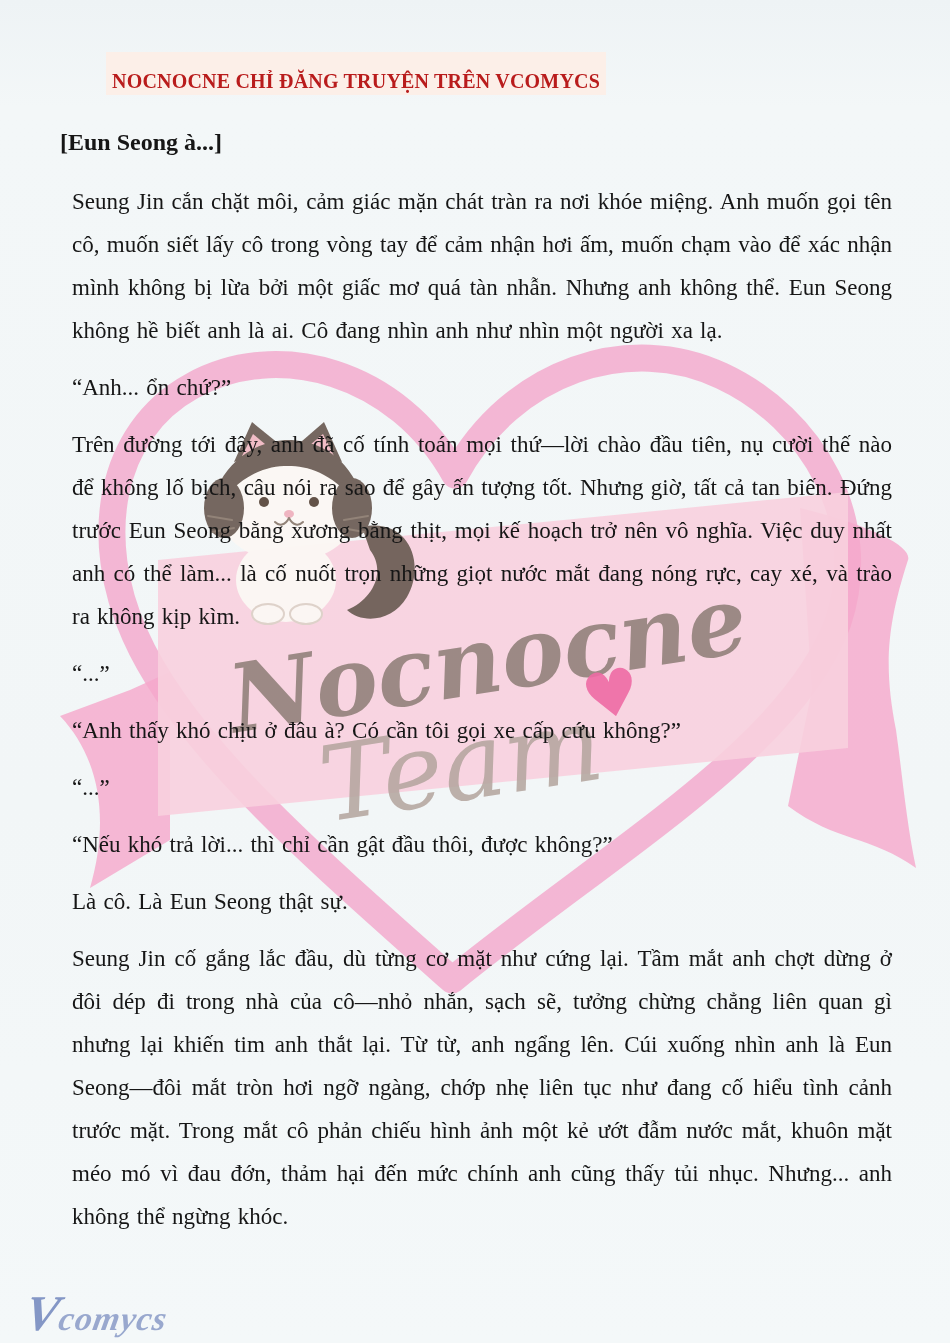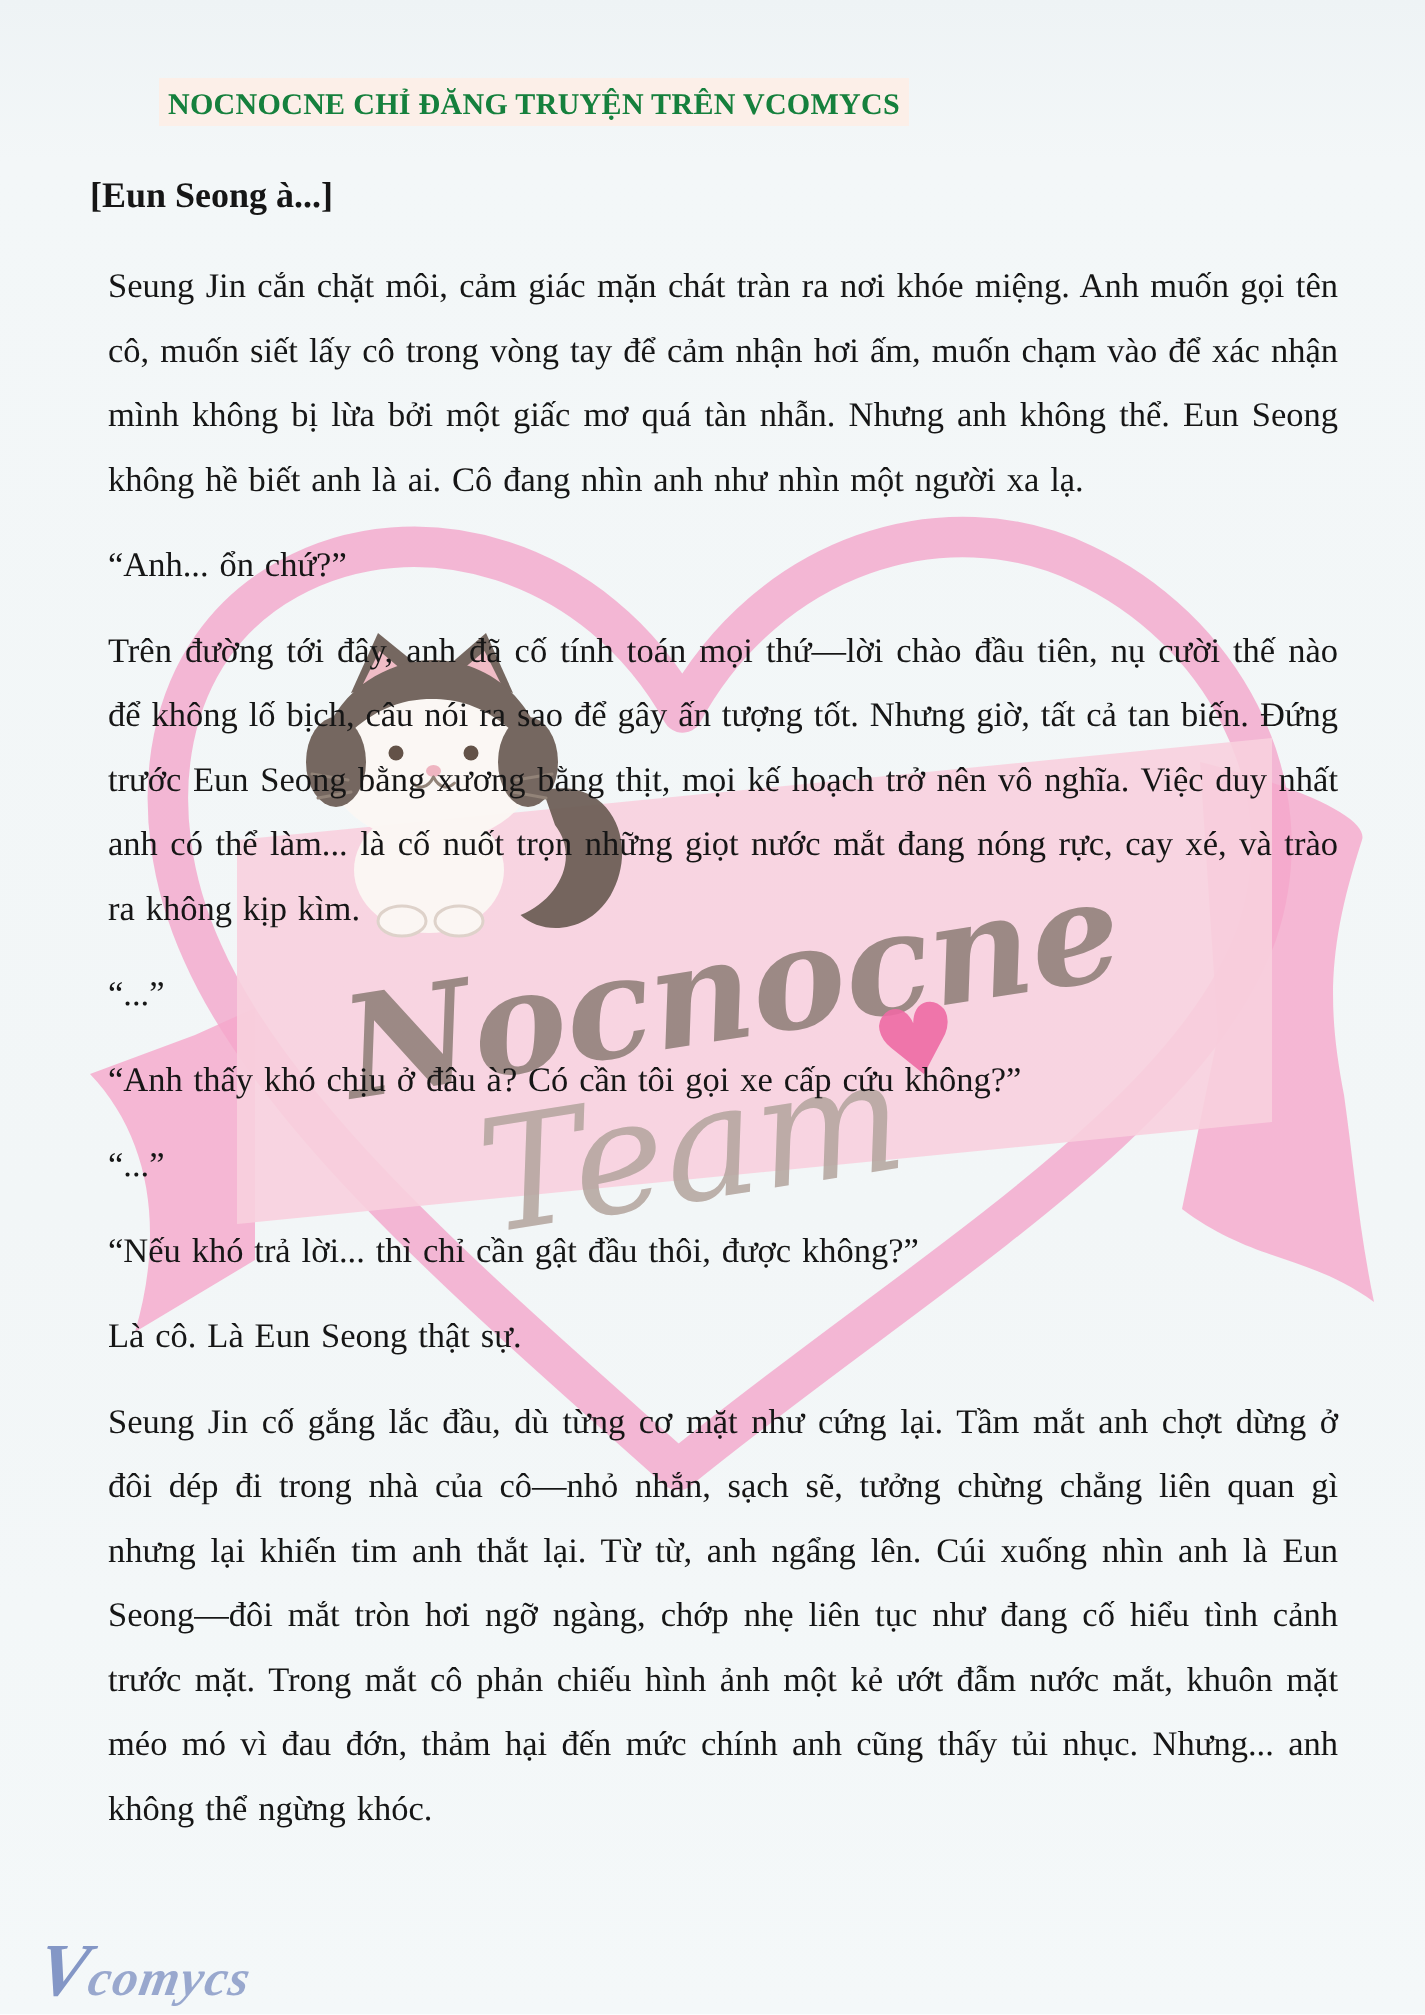--- a/index.html
+++ b/index.html
@@ -23,23 +23,23 @@
   
   .content{
     position:absolute;z-index:1;
     left:60px;right:58px;top:0;
     color:#161616;
   }
   .notice{
     margin:52px 0 0 46px;
     display:inline-block;
     font-size:20px;font-weight:bold;
-    color:#15803d;
+    color:#b91c1c;
     background:#fcefe8;
-    padding:7px 6px 2px 6px;
+    padding:18px 6px 2px 6px;
     letter-spacing:.2px;
   }
   .opening{
     margin:34px 0 0 0;
     font-size:24px;font-weight:bold;
   }
   .para{
     margin:0 0 14px 12px;
     font-size:23px;
     line-height:43px;

